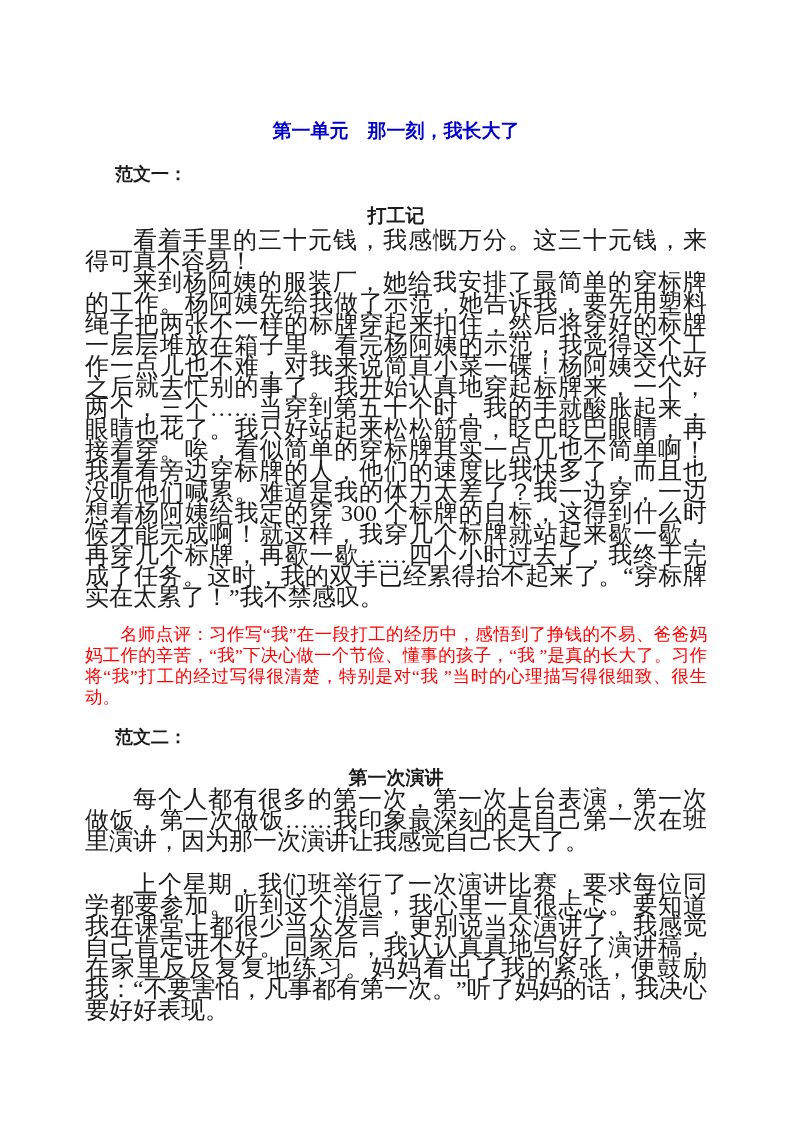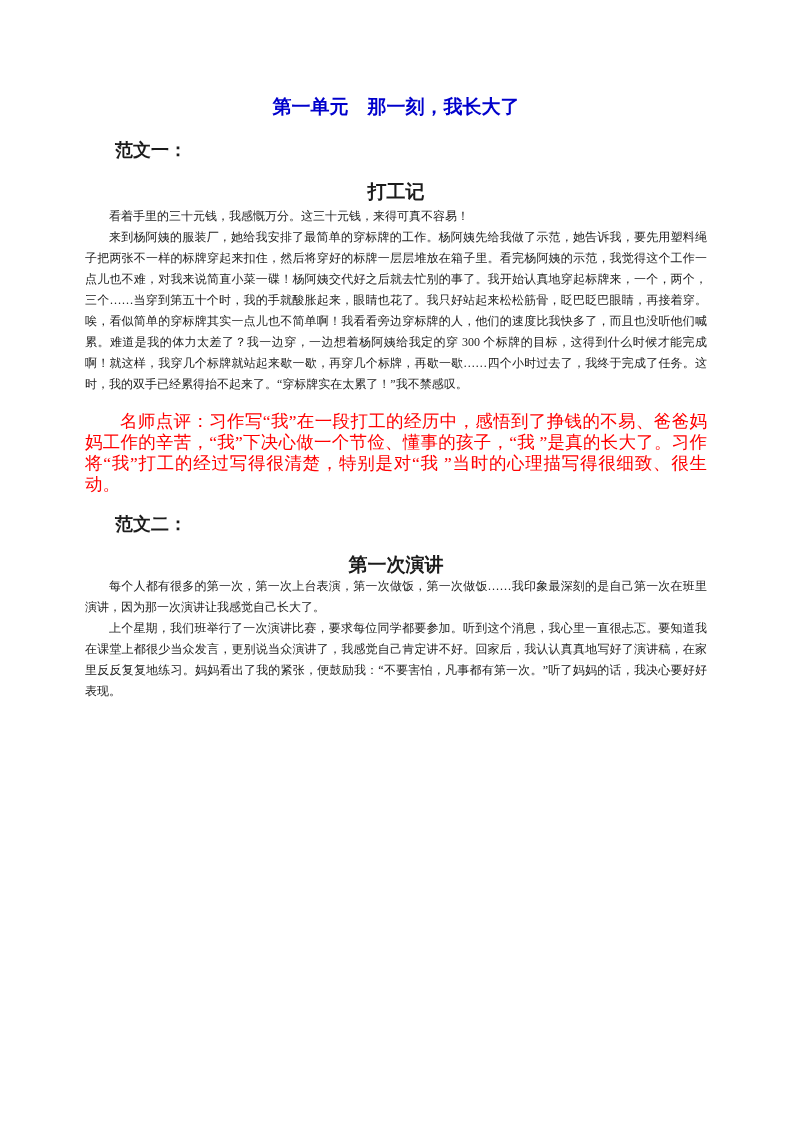--- a/index.html
+++ b/index.html
@@ -5,21 +5,21 @@
   html, body { margin: 0; padding: 0; background: #ffffff; }
   .page {
     position: relative;
     width: 793px;
     height: 1122px;
     background: #ffffff;
     overflow: hidden;
     font-family: "Liberation Serif", serif;
   }
   .content {
-    padding: 96px 86px 0 85px; 
+    padding: 120px 86px 0 85px; 
   }
   .unit-title {
     margin: 0;
     font-family: "Liberation Sans", sans-serif;
     font-weight: bold;
     font-size: 19px;
     line-height: 22px;
     text-align: center;
     color: var(--unit-title-color, #0000cc);
   }
@@ -39,29 +39,29 @@
     font-weight: bold;
     font-size: 19px;
     line-height: 22px;
     text-align: center;
     color: var(--body-text-color, #1b1b1b);
   }
   .essay-title.first { margin-top: 22px; }
   .essay-title.second { margin-top: 21px; text-align: center; }
   .body-para {
     margin: 0;
-    font-size: 12px;
+    font-size: 24px;
     line-height: 21px;
     color: var(--body-text-color, #1b1b1b);
     text-align: justify;
     text-indent: 2em;
     word-break: break-all;
   }
   .body-para.after-title { margin-top: 3px; }
-  .body-para.gap-before { }
+  .body-para.gap-before { margin-top: 22px; }
   .comment-para {
     margin: 16px 0 0 0;
     font-size: 17.5px;
     line-height: 21px;
     color: var(--teacher-comment-color, #ff0000);
     text-align: justify;
     text-indent: 2em;
     word-break: break-all;
   }
 </style>

